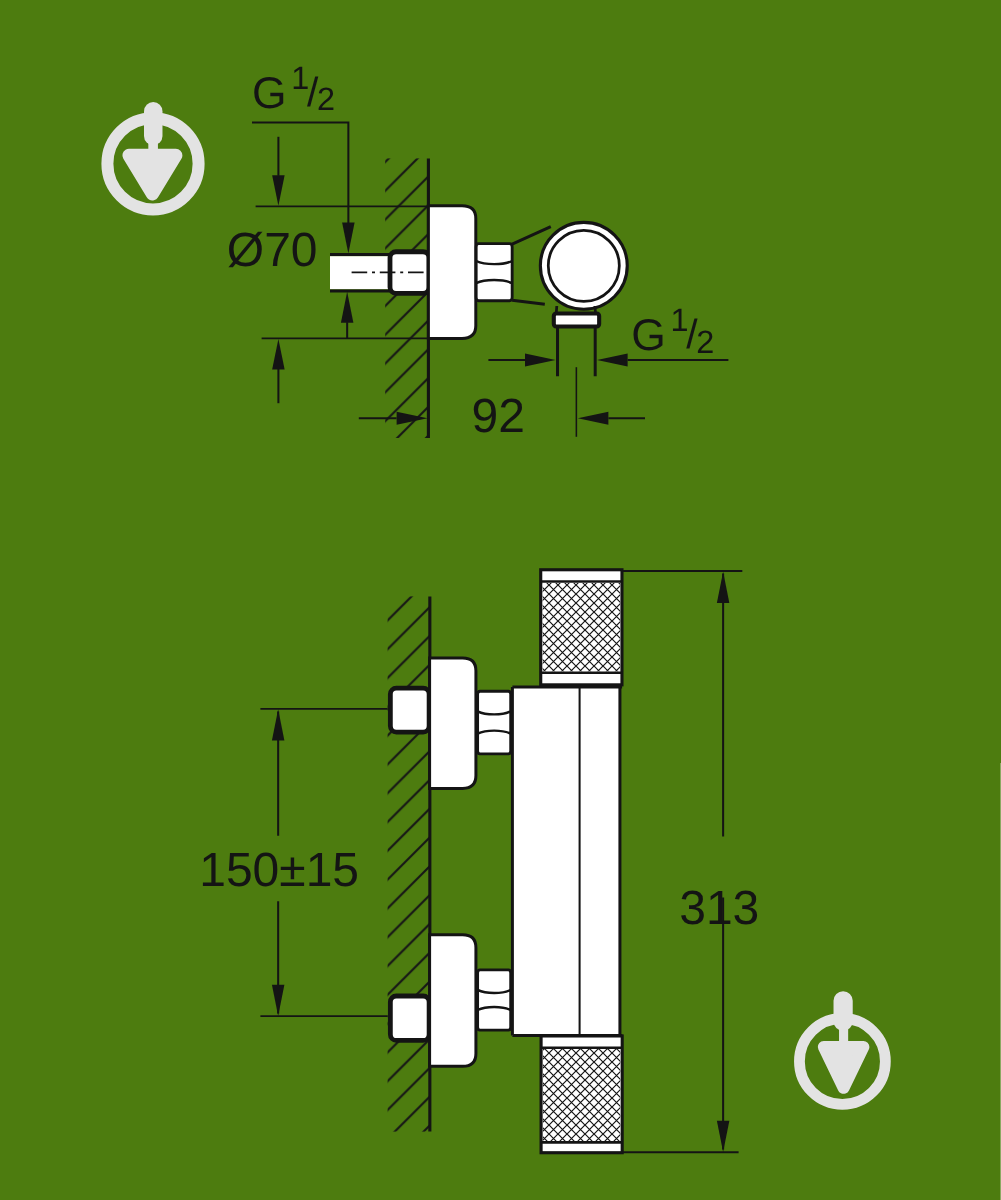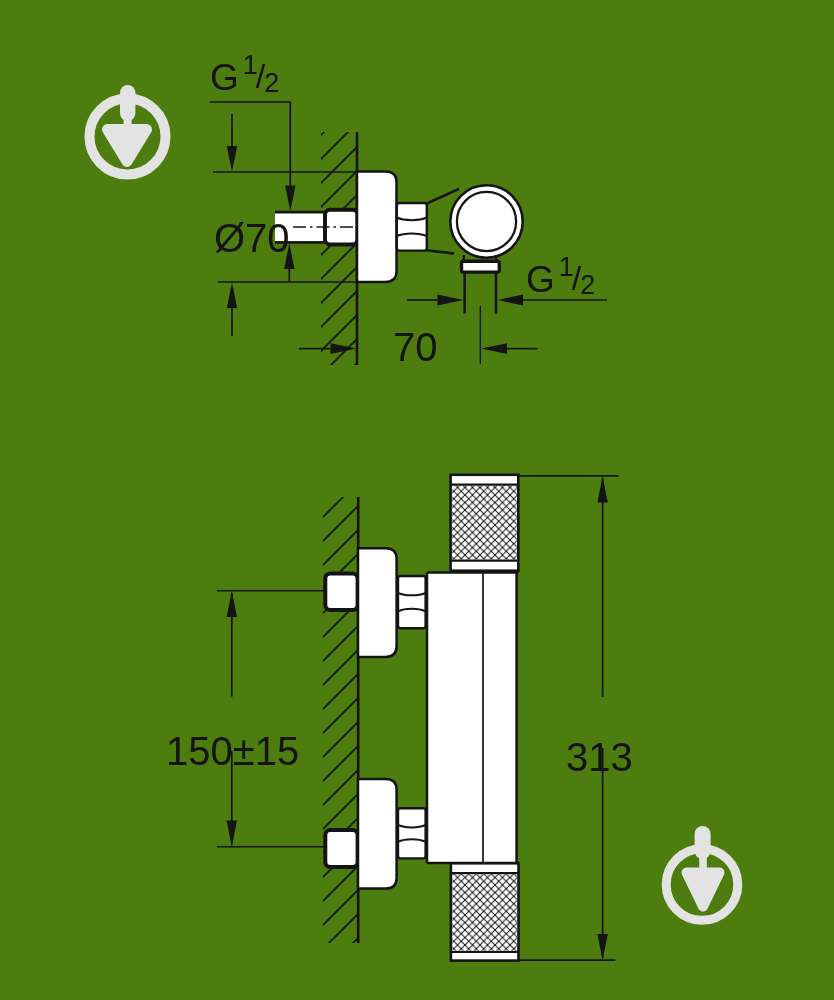--- a/index.html
+++ b/index.html
@@ -167,25 +167,25 @@
       <path d="M602.6,476.4 L597.4,502.4 L607.8,502.4 Z" fill="#141414" stroke="none"></path>
       <path d="M602.6,960 L597.4,934 L607.8,934 Z" fill="#141414" stroke="none"></path>
     </g>
   </g>
 </svg>
 
 <div class="thread-label" style="left:210px;top:57px;">
   <span class="tprefix">G</span><span class="tsup">1</span><span class="tslash">/</span><span class="tsub">2</span>
 </div>
 
-<div class="dim-text" style="left:189px;top:217px;margin-left:25px;">Ø70</div>
+<div class="dim-text" style="left:189px;top:188px;">Ø70</div>
 
 <div class="thread-label" style="left:526px;top:259px;">
   <span class="tprefix">G</span><span class="tsup">1</span><span class="tslash">/</span><span class="tsub">2</span>
 </div>
 
-<div class="dim-text" style="left:393px;top:326px;">70</div>
+<div class="dim-text" style="left:393px;top:326px;">92</div>
 
-<div class="dim-text" style="left:166px;top:730px;">150±15</div>
+<div class="dim-text" style="left:166px;top:704px;">150±15</div>
 
 <div class="dim-text" style="left:566px;top:736px;">313</div>
 
 </div>
 
 </body></html>

